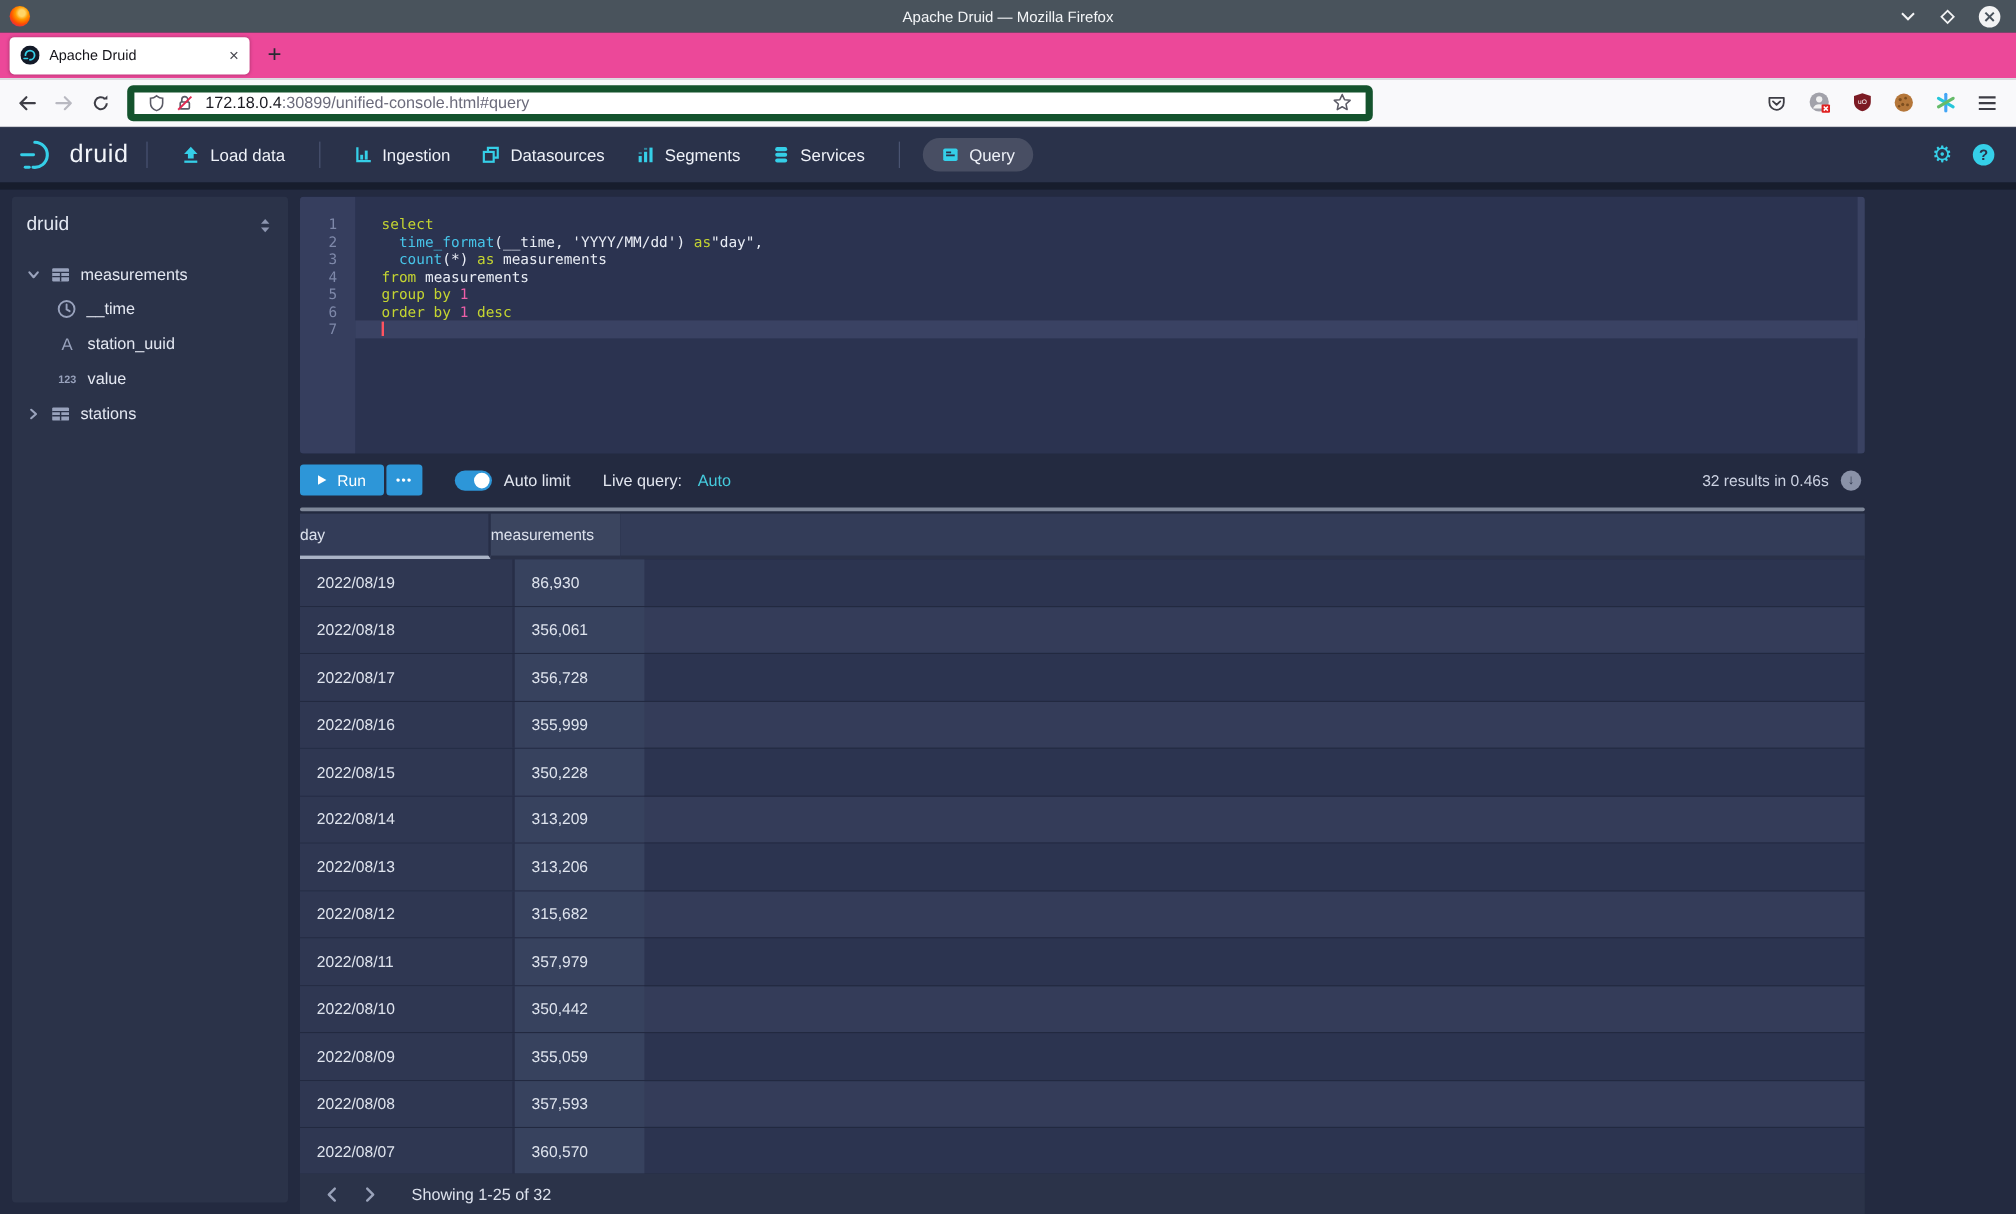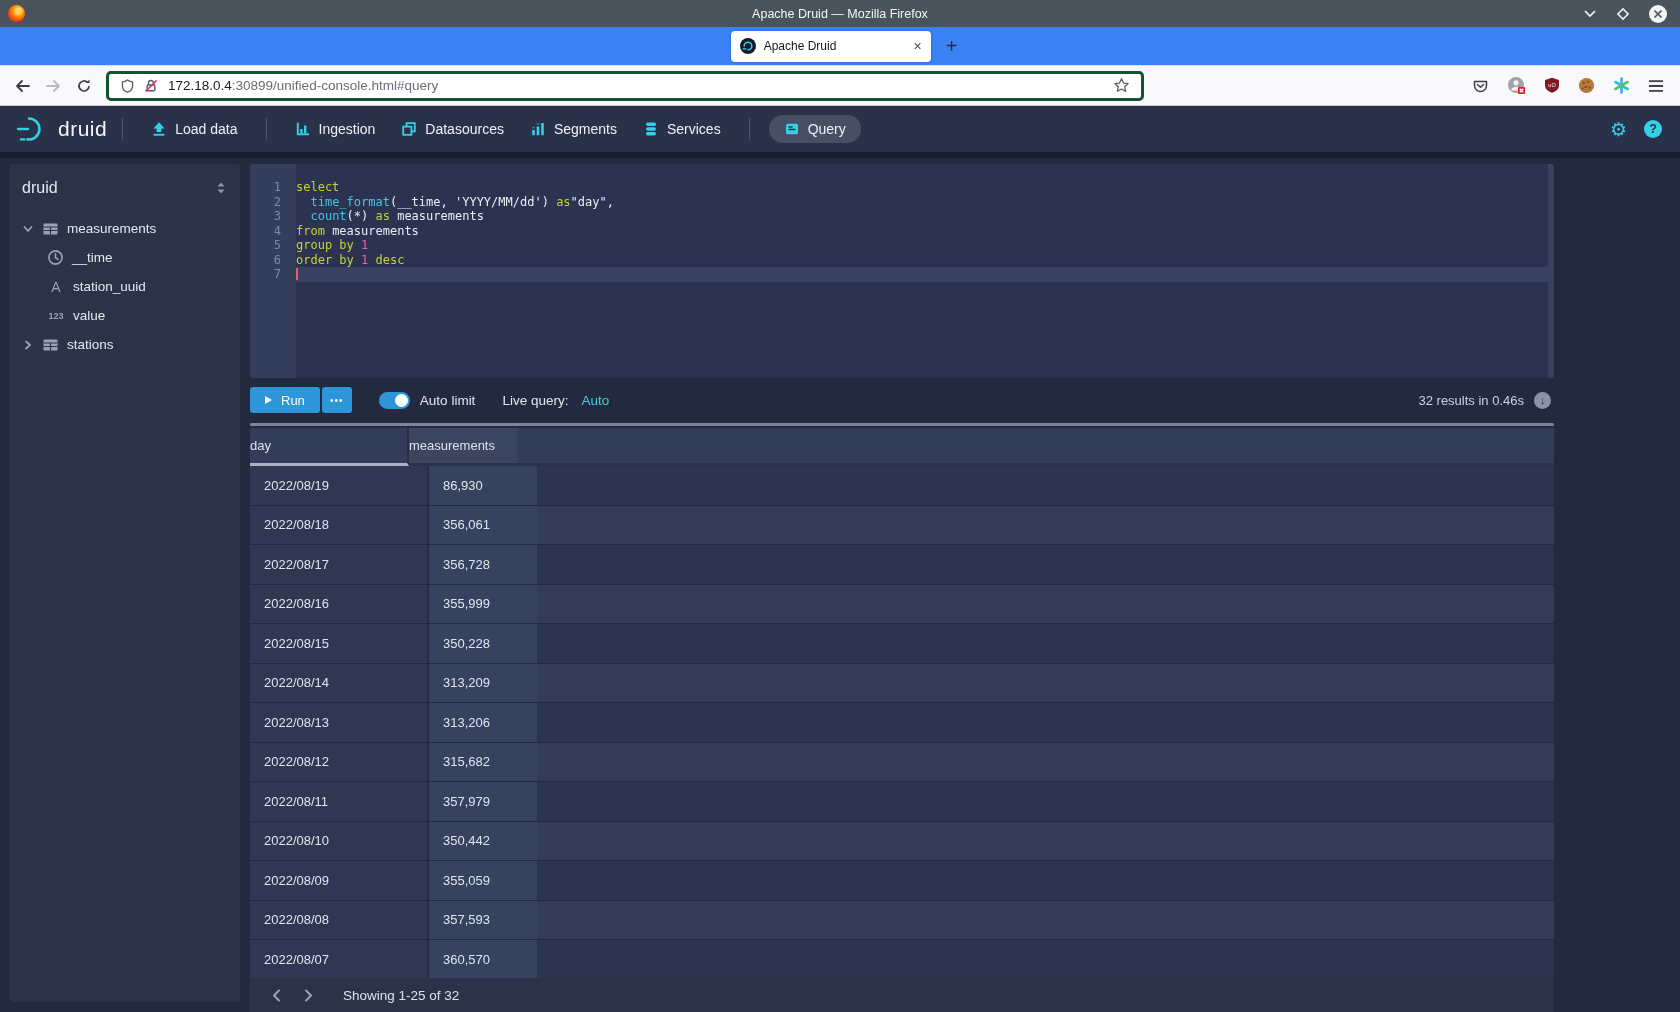--- a/index.html
+++ b/index.html
@@ -12,30 +12,30 @@
   svg { display:block; }
 
   
   .titlebar { height:27px; background:#49535c; position:relative; display:flex; align-items:center; }
   .ff-logo { width:17px; height:17px; border-radius:50%; margin-left:8px;
     background:radial-gradient(circle at 60% 35%, #ffd567 0 18%, #ff9a00 35%, #ff4e00 60%, #e22850 80%, #722291 100%); }
   .titlebar-title { position:absolute; left:0; right:0; text-align:center; color:#f4f6f8; font-size:12.5px; }
   .win-controls { margin-left:auto; display:flex; align-items:center; gap:19px; margin-right:13px; }
   .win-close { width:18px; height:18px; border-radius:50%; background:#f2f3f4; display:flex; align-items:center; justify-content:center; }
 
-  .tabbar { height:39px; background:#3b82f6; display:flex; align-items:center; border-bottom:1px solid #dcdce2;justify-content:center; }
+  .tabbar { height:39px; background:#ec4899; display:flex; align-items:center; border-bottom:1px solid #dcdce2; }
   .tab { margin-left:8px; width:200px; height:31px; background:#fff; border-radius:4px;
     box-shadow:0 0 3px rgba(0,0,0,.28); display:flex; align-items:center; padding:0 9px; }
   .tab-title { flex:1; margin-left:8px; font-size:12px; color:#15141a; white-space:nowrap; overflow:hidden; }
   .tab-close { color:#4a4a52; font-size:14px; line-height:1; }
   .newtab { margin-left:15px; font-size:20px; color:#2b2b33; font-weight:300; }
 
   .toolbar { height:40px; background:#f9f9fb; display:flex; align-items:center; border-bottom:1px solid #ccccd3; }
   .nav-btn { margin-left:14px; }
-  .urlbar { margin-left:14px; width:1038px; height:30px; background:#fff; border:3px solid #14532d;
+  .urlbar { margin-left:14px; width:1038px; height:30px; background:#fff; border:6px solid #14532d;
     border-radius:5px; display:flex; align-items:center; padding:0 11px; }
   .url-text { margin-left:9px; font-size:13.5px; flex:1; white-space:nowrap; overflow:hidden; }
   .url-host { color:#1b1b22; }
   .url-rest { color:#6b6b7b; }
   .toolbar-right { margin-left:auto; display:flex; align-items:center; gap:18px; margin-right:16px; }
 
   
   .druidbar { height:46px; background:#2a324a; display:flex; align-items:center; }
   .brand { display:flex; align-items:center; gap:8px; margin-left:16px; }
   .brand-name { color:#f2f5fa; font-size:21px; font-weight:300; letter-spacing:.5px; }
@@ -59,21 +59,21 @@
   .icn-A { color:#98a2bc; font-size:14px; width:18px; text-align:center; }
   .icn-123 { color:#98a2bc; font-size:9px; font-weight:600; width:18px; text-align:center; letter-spacing:0; }
 
   .main { width:1304px; margin:6px 0 0 10px; display:flex; flex-direction:column; }
 
   
   .editor { height:214px; background:#2b3350; border-radius:3px; display:flex; overflow:hidden; position:relative; }
   .gutter { width:46px; background:#363e5e; padding-top:16px; }
   .gutter .ln { height:14.5px; font:12px "DejaVu Sans Mono", monospace; color:#7e88a9; text-align:right; padding-right:15px; }
   .code { flex:1; padding-top:16px; font:12px "DejaVu Sans Mono", monospace; line-height:14.5px; }
-  .code-line { height:14.5px; padding-left:0; white-space:pre; }
+  .code-line { height:14.5px; padding-left:22px; white-space:pre; }
   .code-line.active { background:#3a4263; }
   .tok-kw { color:#c4d431; }
   .tok-fn { color:#47c4e8; }
   .tok-num { color:#ee5fa8; }
   .tok-str, .tok-pl { color:#e9edf5; }
   .cursor { display:inline-block; width:2px; height:12px; background:#ff5360; vertical-align:-2px; }
   .editor-scroll { position:absolute; right:0; top:0; bottom:0; width:6px; background:#3a4262; }
 
   
   .runbar { height:30px; margin:7px 0 8px; display:flex; align-items:center; }

